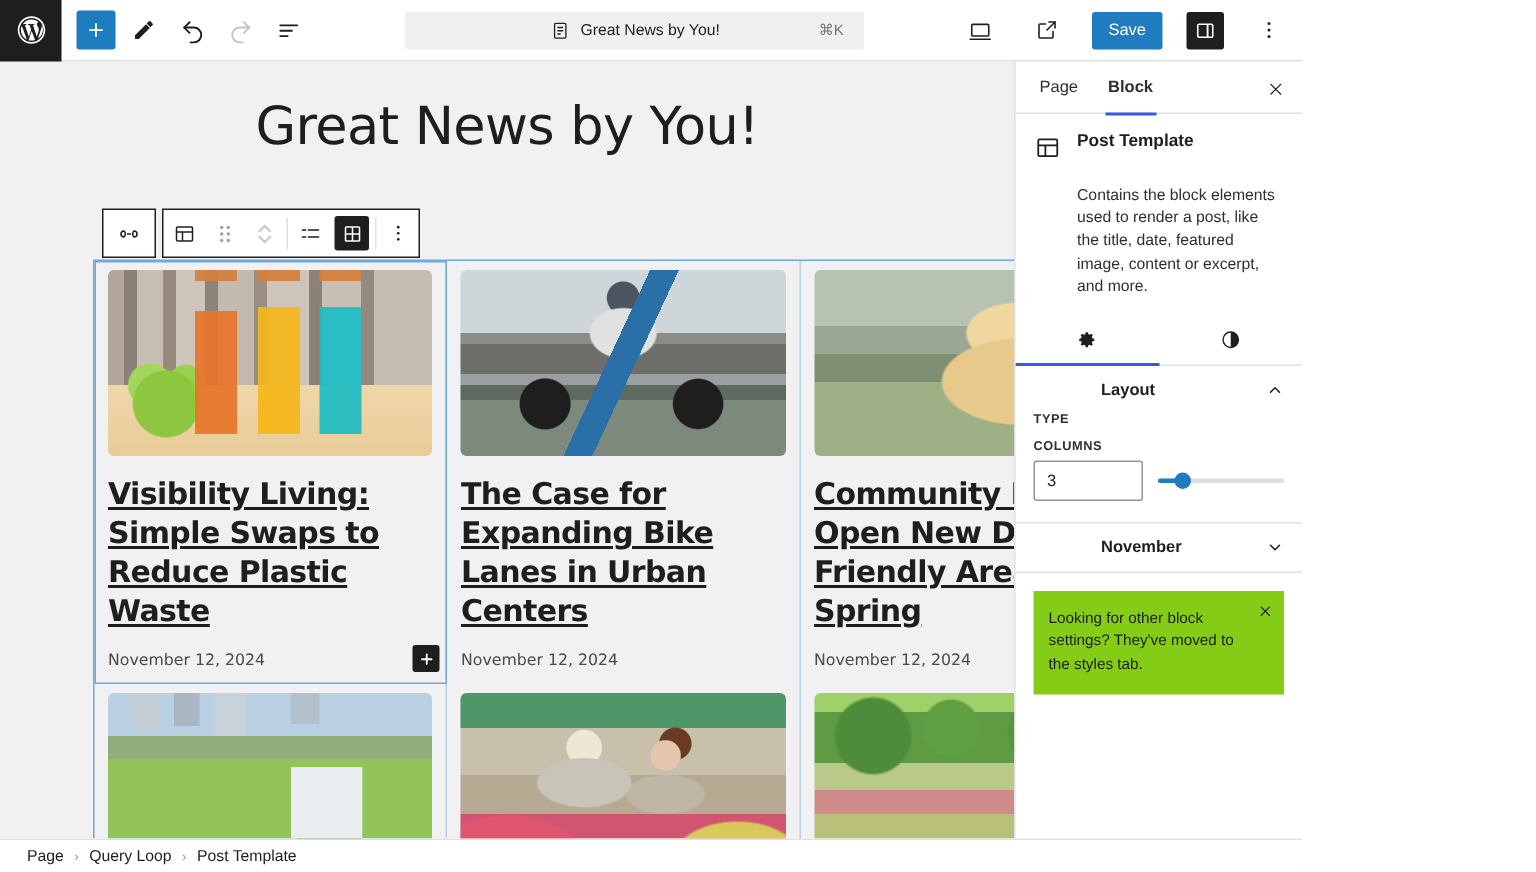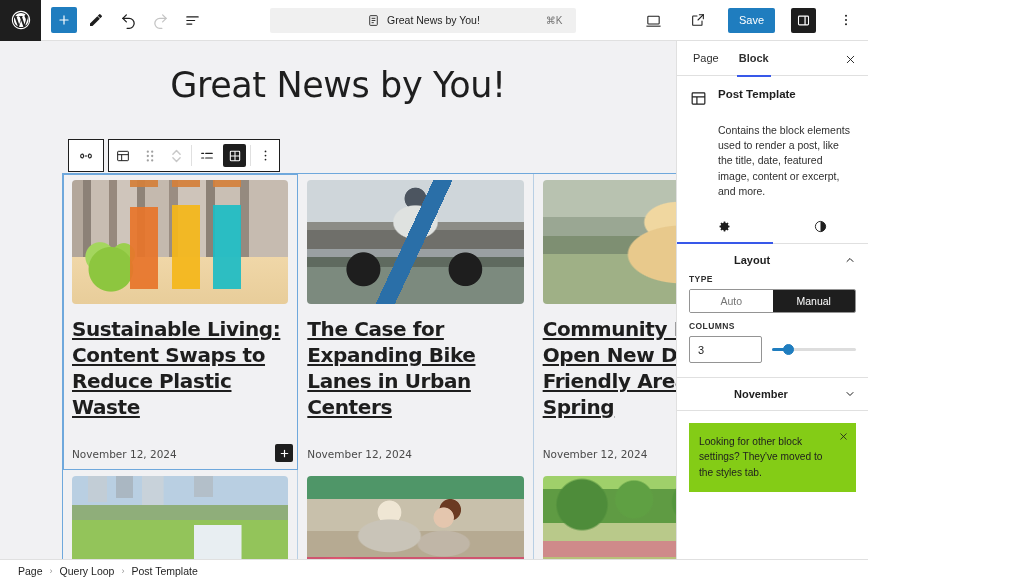--- a/index.html
+++ b/index.html
@@ -125,21 +125,21 @@
   .post-thumb.short { height: 130px; }
   .post-heading {
     margin-top: 12px;
     font-family: "DejaVu Sans", sans-serif;
     font-size: 20px; font-weight: 700; line-height: 1.3;
     color: #1e1e1e; text-decoration: underline;
     text-underline-offset: 2px; letter-spacing: -0.4px;
     cursor: pointer;
   }
   .post-date {
-    margin-top: 28px; margin-bottom: 10px;
+    margin-top: 14px; margin-bottom: 10px;
     font-size: 10.5px; color: #4a4a4a;
     font-family: "DejaVu Sans", sans-serif;
   }
   .cell-appender {
     position: absolute; right: 4px; bottom: 8px;
     width: 18px; height: 18px; background: #1e1e1e; color: #fff;
     display: flex; align-items: center; justify-content: center;
     border-radius: 2px; cursor: pointer;
   }
 
@@ -486,21 +486,21 @@
                   <circle cx="12" cy="18.5" r="1.4"></circle>
               </svg>
             </div>
           </div>
         </div>
 
         <div class="post-grid">
 
           <div class="post-cell selected">
             <div class="post-thumb img-bottles"></div>
-            <div class="post-heading">Sustainable Living: Content Swaps to Reduce Plastic Waste</div>
+            <div class="post-heading">Visibility Living: Simple Swaps to Reduce Plastic Waste</div>
             <div class="post-date">November 12, 2024</div>
             <div class="cell-appender">
               <svg width="11" height="11" viewBox="0 0 24 24" fill="none" stroke="#fff" stroke-width="2.6" stroke-linecap="round">
                 <path d="M12 5v14M5 12h14"></path>
               </svg>
             </div>
           </div>
 
           <div class="post-cell">
             <div class="post-thumb img-bike"></div>
@@ -572,24 +572,20 @@
 
       <div class="sb-section">
         <div class="sb-sechead">
           <span class="t">Layout</span>
           <svg width="12" height="12" viewBox="0 0 24 24" fill="none" stroke="#1e1e1e" stroke-width="2" stroke-linecap="round" stroke-linejoin="round">
             <path d="M6 15l6-6 6 6"></path>
           </svg>
         </div>
 
         <div class="sb-label">TYPE</div>
-        <div class="seg">
-          <div class="seg-btn">Auto</div>
-          <div class="seg-btn active">Manual</div>
-        </div>
 
         <div class="sb-label">COLUMNS</div>
         <div class="cols-row">
           <input class="num-input" type="text" value="3" style="">
           <div class="slider">
             <div class="track"></div>
             <div class="fill"></div>
             <div class="thumb"></div>
           </div>
         </div>

